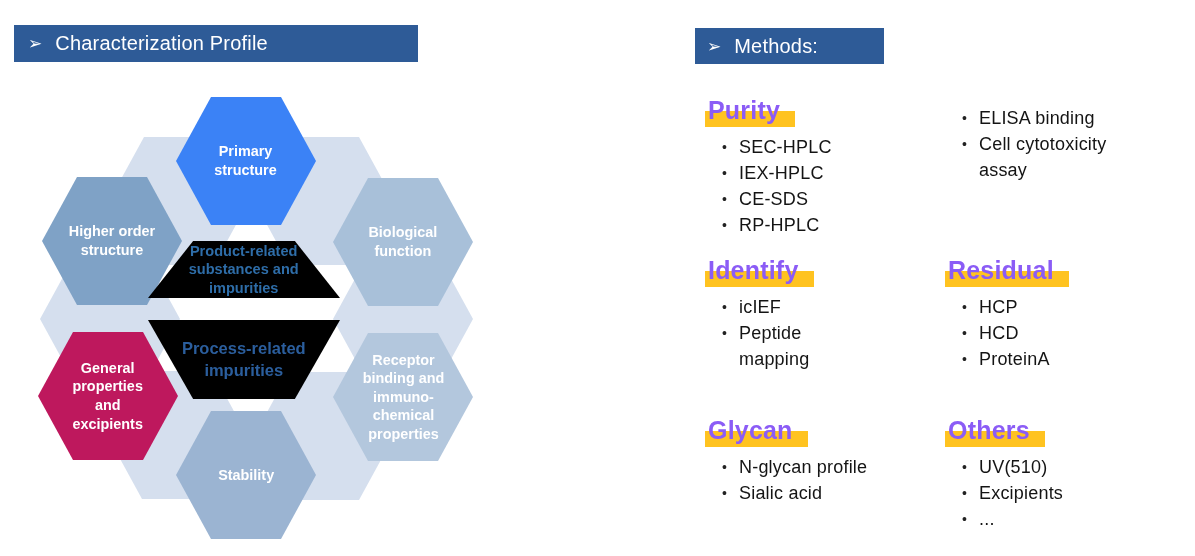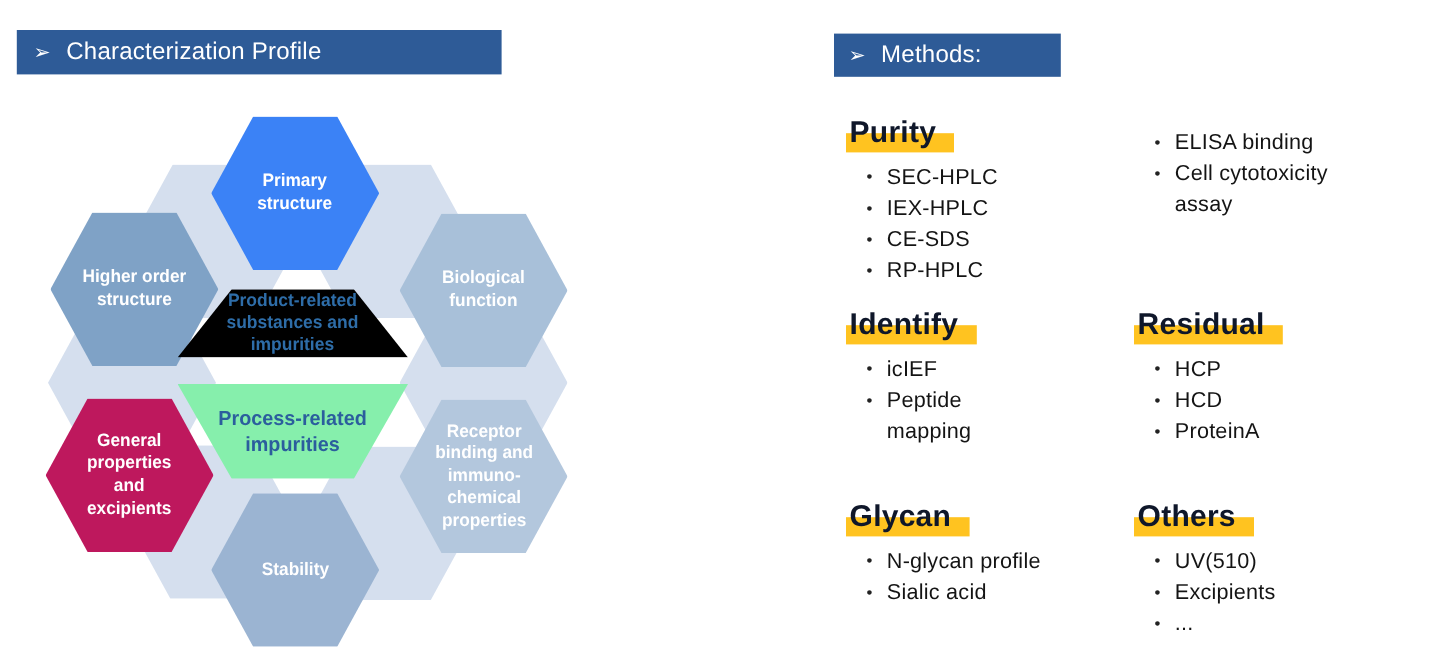--- a/index.html
+++ b/index.html
@@ -31,35 +31,35 @@
   .hex-biological { left:333px; top:93px;  background:#A8C0D9; }
   .hex-general    { left:38px;  top:247px; background:#be185d; }
   .hex-receptor   { left:333px; top:248px; background:#B3C7DD; }
   .hex-stability  { left:176px; top:326px; background:#9BB4D2; }
 
   .center-hex { position:absolute; left:148px; top:152px; width:192px; height:162px; }
   .c-half { position:absolute; left:0; width:192px; display:flex;
             align-items:center; justify-content:center; }
   .c-top    { top:4px; height:57px; background:#000000;
               clip-path:polygon(23.5% 0%, 76.5% 0%, 100% 100%, 0% 100%); }
-  .c-bottom { top:83px; height:79px; background:#86efac;
+  .c-bottom { top:83px; height:79px; background:#000000;
               clip-path:polygon(0% 0%, 100% 0%, 76.5% 100%, 23.5% 100%); }
   .c-top .hx    { color:#2E6DA8; font-size:15px; transform:scaleX(0.97); }
   .c-bottom .hx { color:#2B5E9D; font-size:17px; transform:scaleX(0.97); }
 
   
   .m-section { position:absolute; width:235px; }
   .s-purity   { left:708px; top:96px; }
   .s-potency  { left:948px; top:96px; }
   .s-identify { left:708px; top:256px; }
   .s-residual { left:948px; top:256px; }
   .s-glycan   { left:708px; top:416px; }
   .s-others   { left:948px; top:416px; }
   .m-head { position:relative; display:inline-block; z-index:0;
-            font-size:25px; font-weight:bold; color:#0f172a; letter-spacing:0.2px; }
+            font-size:25px; font-weight:bold; color:#8b5cf6; letter-spacing:0.2px; }
   .m-head::after { content:""; position:absolute; z-index:-1; left:-3px;
                    bottom:-2px; height:16px; width:calc(100% + 18px);
                    background:#FFC320; }
   .m-list { list-style:none; margin-top:9px; }
   .m-list li { display:flex; align-items:flex-start; line-height:26px;
                font-size:18px; color:#141414; }
   .m-list .b { width:31px; flex:0 0 31px; padding-left:14px; font-size:14px;
                color:#222; }
   .m-list .t { white-space:pre-line; letter-spacing:0.2px; }
 </style>

